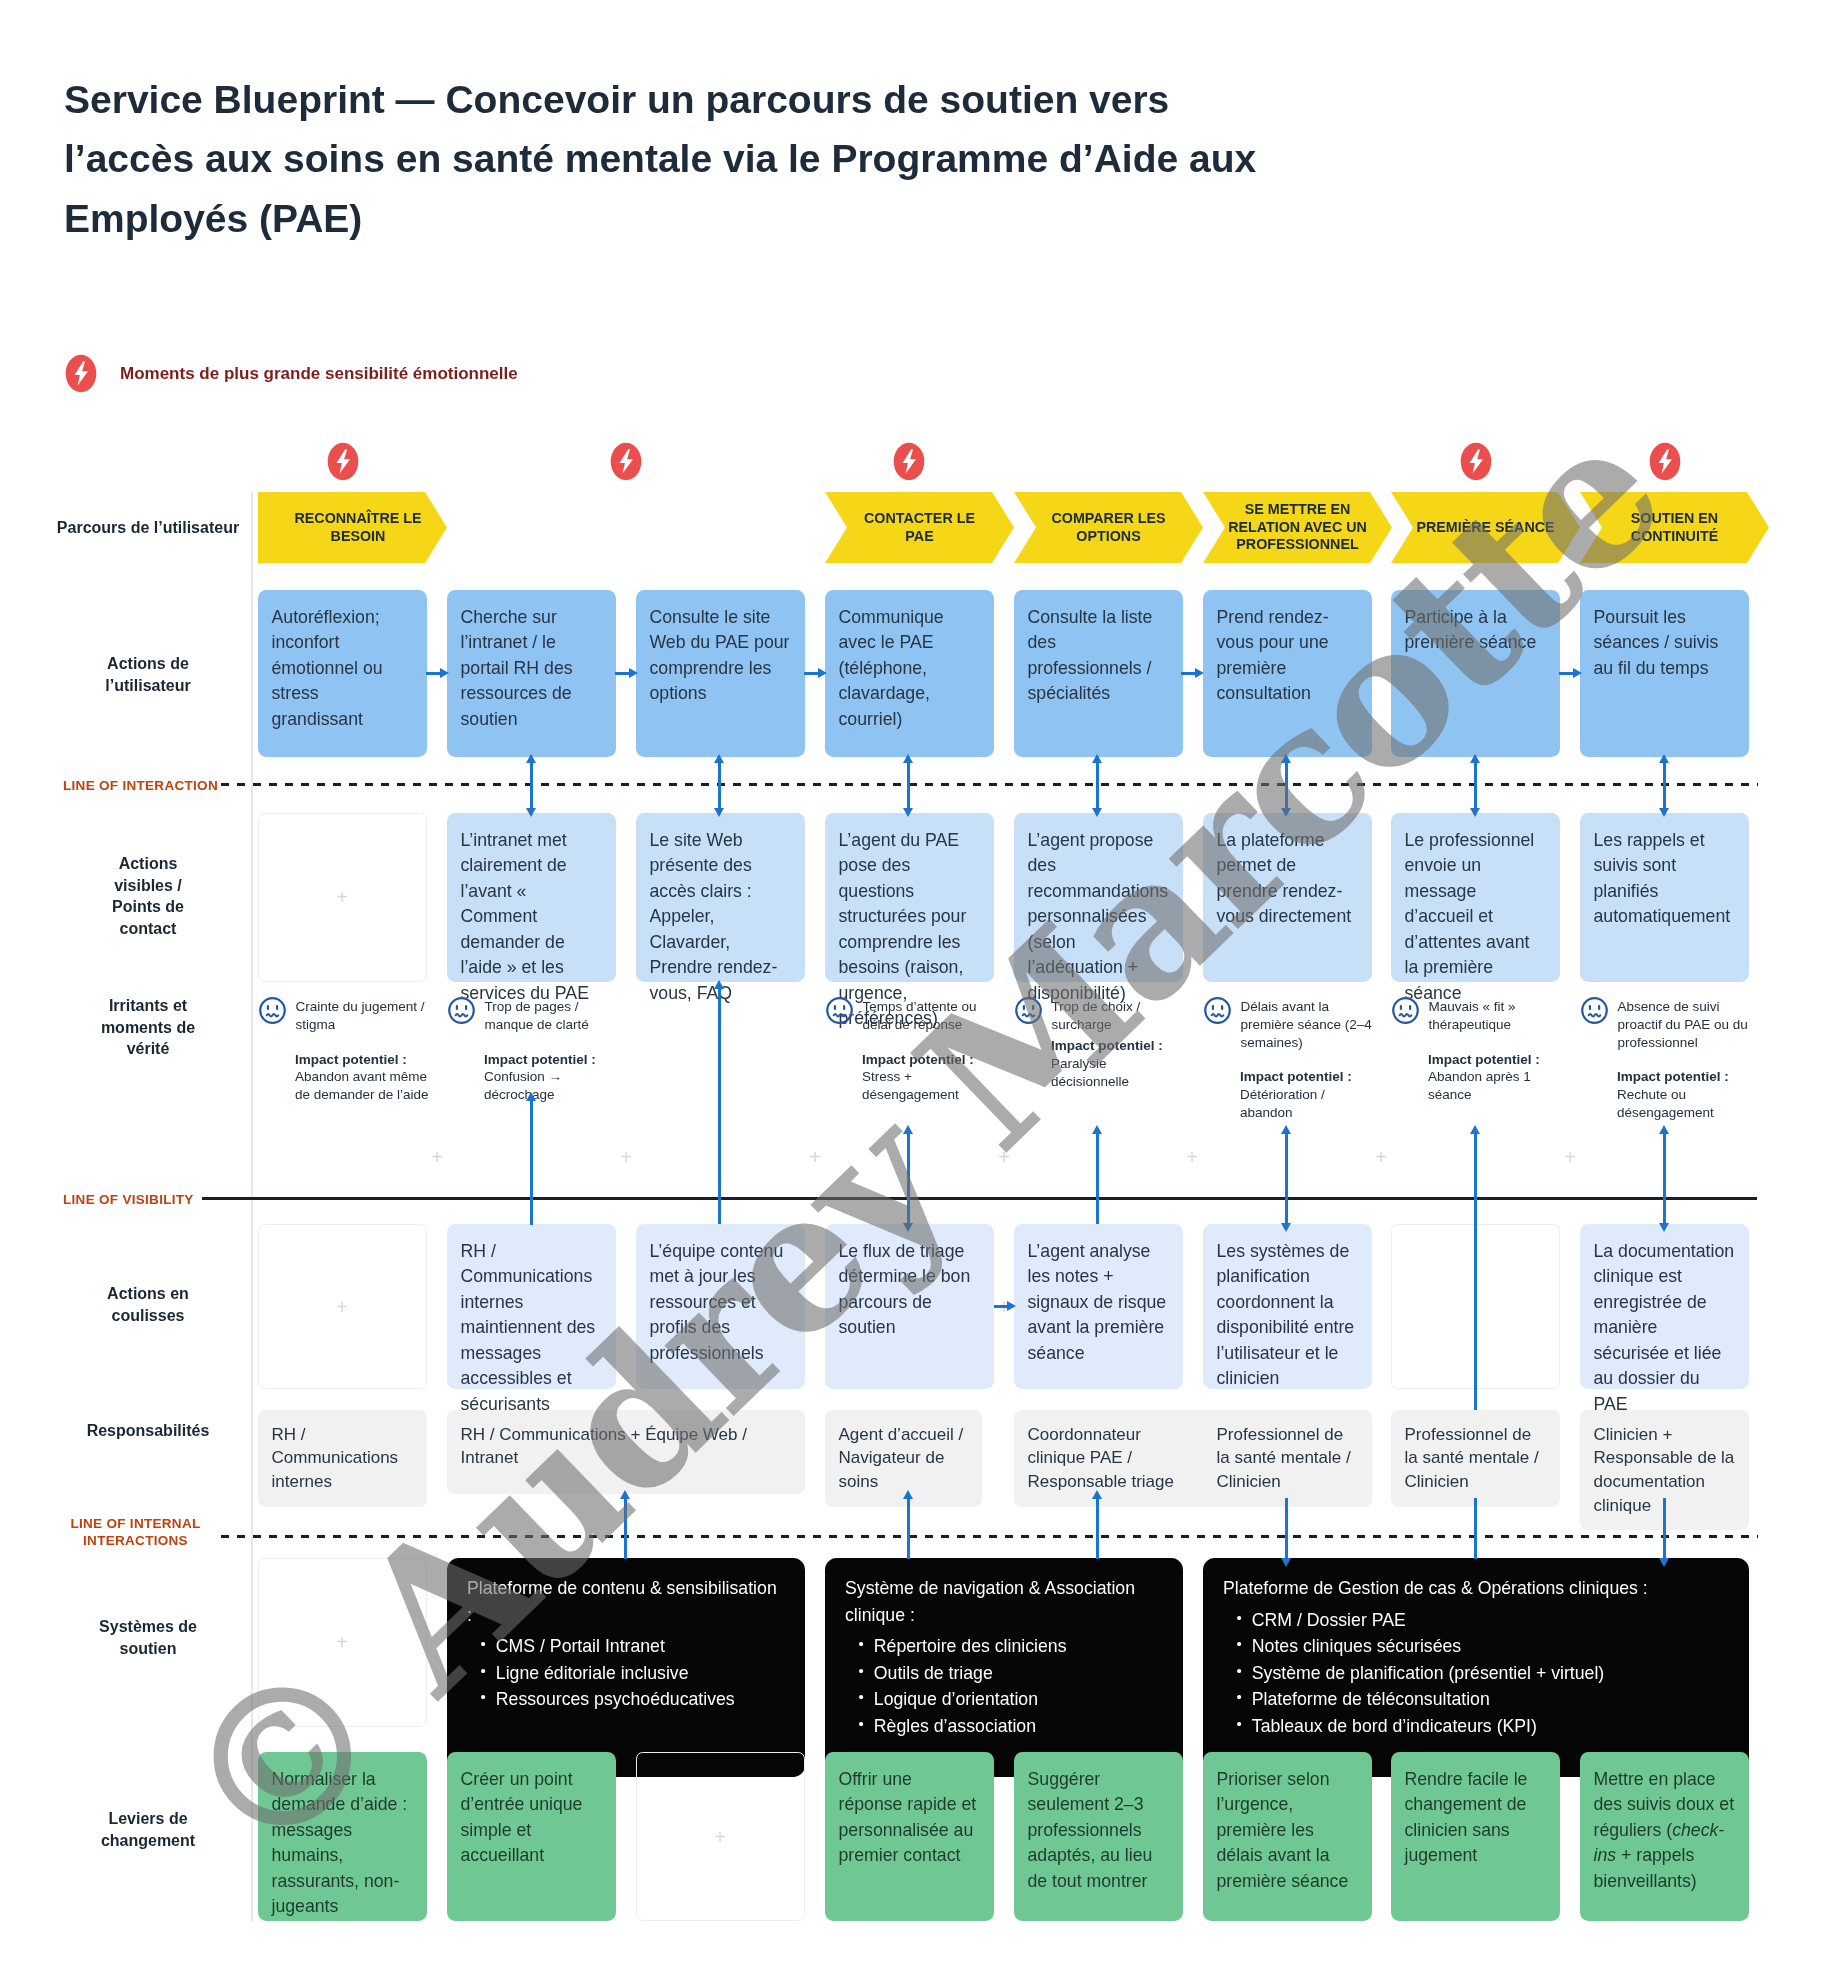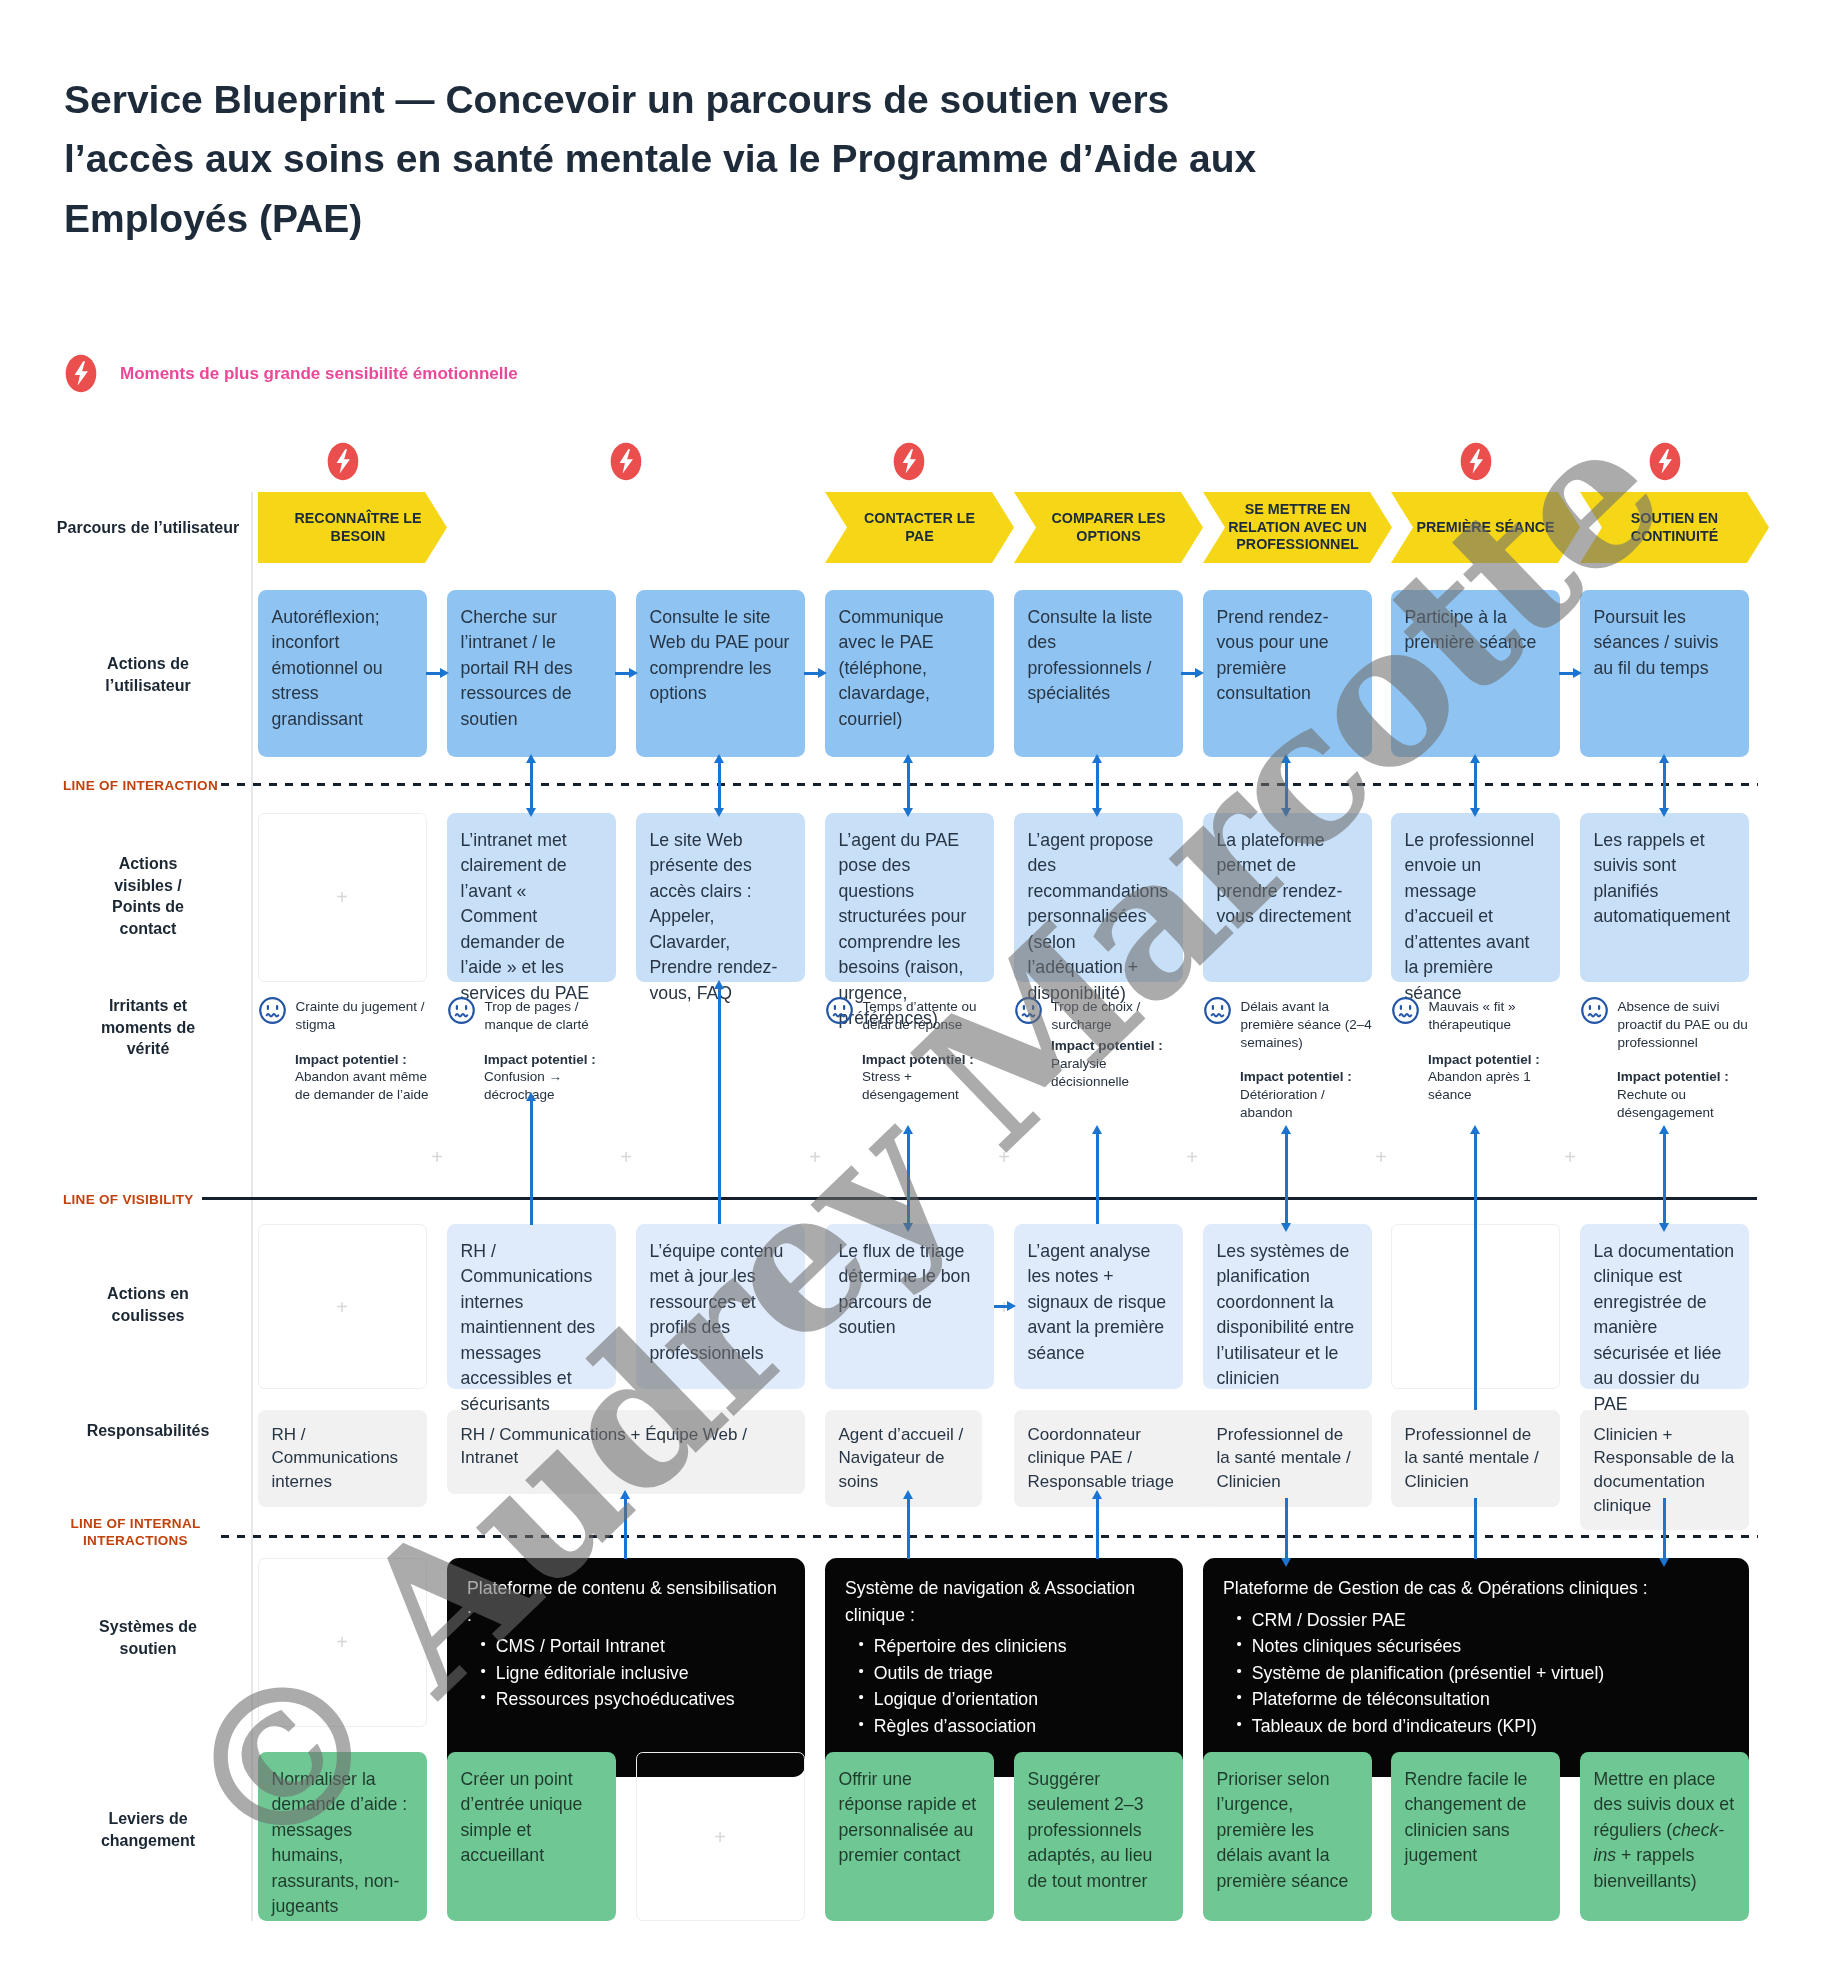--- a/index.html
+++ b/index.html
@@ -3,21 +3,21 @@
 <meta charset="utf-8">
 <style>
   html,body{margin:0;padding:0;background:#ffffff;}
   body{font-family:"Liberation Sans",sans-serif;color:#1e2b3a;}
   #canvas{position:relative;width:1845px;height:1980px;background:#fff;overflow:hidden;}
 
   .page-title{position:absolute;left:64px;top:44px;width:1206px;
     font-size:39px;line-height:1.52;font-weight:700;color:#1e2b3a;}
 
   .legend{position:absolute;left:64px;top:354px;display:flex;align-items:center;gap:22px;}
-  .legend-label{font-size:17px;font-weight:700;color:#ec4899;}
+  .legend-label{font-size:17px;font-weight:700;color:#7f1d1d;}
 
   .bolt-badge{width:34px;height:39px;display:block;}
 
   .row-label{position:absolute;transform:translate(-50%,-50%);left:148px;
     font-size:16px;font-weight:700;color:#1b2733;text-align:center;line-height:1.35;}
 
   .line-label{position:absolute;left:63px;font-size:13.5px;font-weight:700;
     color:#c2410c;letter-spacing:0.3px;line-height:1.25;}
   .sep-dashed{position:absolute;left:221px;width:1537px;height:3.4px;
     background:repeating-linear-gradient(90deg,#15202c 0 7.6px,transparent 7.6px 16px);}

